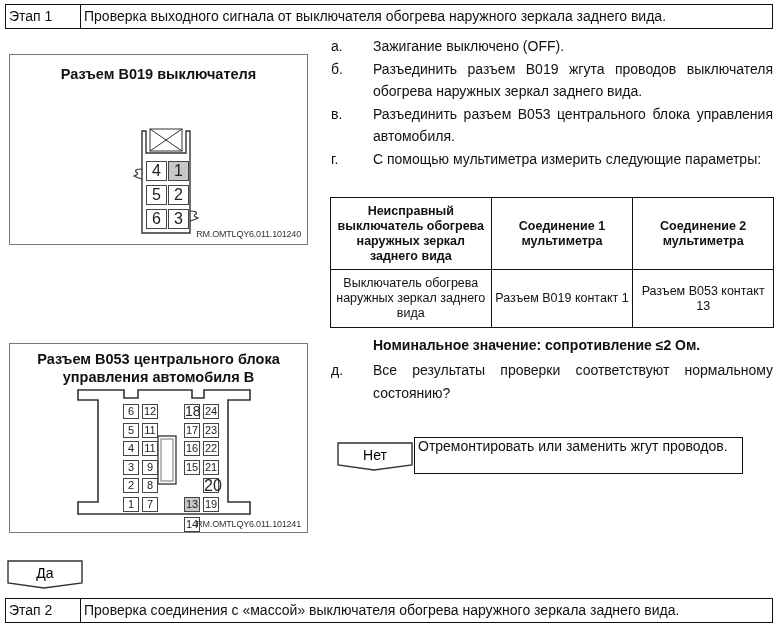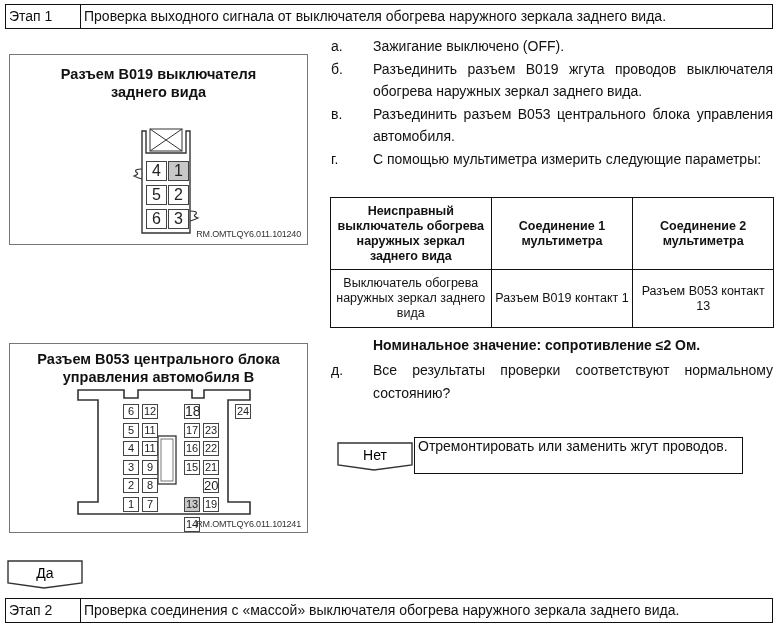--- a/index.html
+++ b/index.html
@@ -40,21 +40,20 @@
 <body>
 
 <div class="step-row" style="top:4px;">
   <div class="num">Этап 1</div>
   <div class="title">Проверка выходного сигнала от выключателя обогрева наружного зеркала заднего вида.</div>
 </div>
 
 <div class="figure" style="left:9px; top:48px; width:299px; height:191px;margin-top:6px;">
   <div class="fig-title" style="top:10px;">
     <div>Разъем B019 выключателя</div>
-    <div>заднего вида</div>
   </div>
   <svg class="abs" style="left:120px; top:72px;" width="72" height="112" viewBox="0 0 72 112">
 
     <rect x="20" y="2" width="32" height="22" fill="#fff" stroke="#333" stroke-width="1"></rect>
     <line x1="20" y1="2" x2="52" y2="24" stroke="#333" stroke-width="1"></line>
     <line x1="52" y1="2" x2="20" y2="24" stroke="#333" stroke-width="1"></line>
 
     <path d="M12 8 L12 4 L16 4 L16 26 L56 26 L56 4 L60 4 L60 8 L60 106 L12 106 Z" fill="none" stroke="#333" stroke-width="1.4"></path>
 
     <path d="M12 42 Q4 42 6 45 Q10 47 4 49 Q8 51 12 52" fill="none" stroke="#333" stroke-width="1.2"></path>
@@ -138,29 +137,29 @@
       <div class="pin" style="left: 132px; top: 97px; width: 16px; height: 15px; font-size: 11px; line-height: 13px;">11</div>
       <div class="pin" style="left: 113px; top: 115.5px; width: 16px; height: 15px; font-size: 11px; line-height: 13px;">3</div>
       <div class="pin" style="left: 132px; top: 115.5px; width: 16px; height: 15px; font-size: 11px; line-height: 13px;">9</div>
       <div class="pin" style="left: 113px; top: 134px; width: 16px; height: 15px; font-size: 11px; line-height: 13px;">2</div>
       <div class="pin" style="left: 132px; top: 134px; width: 16px; height: 15px; font-size: 11px; line-height: 13px;">8</div>
       <div class="pin" style="left: 113px; top: 152.5px; width: 16px; height: 15px; font-size: 11px; line-height: 13px;">1</div>
       <div class="pin" style="left: 132px; top: 152.5px; width: 16px; height: 15px; font-size: 11px; line-height: 13px;">7</div>
     </div>
   <div id="pins-right">
       <div class="pin" style="left: 174px; top: 60px; width: 16px; height: 15px; font-size: 14px; line-height: 13px;">18</div>
-      <div class="pin" style="left: 193px; top: 60px; width: 16px; height: 15px; font-size: 11px; line-height: 13px; margin-left: 32px;">24</div>
+      <div class="pin" style="left: 193px; top: 60px; width: 16px; height: 15px; font-size: 11px; line-height: 13px;">24</div>
       <div class="pin" style="left: 174px; top: 78.5px; width: 16px; height: 15px; font-size: 11px; line-height: 13px;">17</div>
       <div class="pin" style="left: 193px; top: 78.5px; width: 16px; height: 15px; font-size: 11px; line-height: 13px;">23</div>
       <div class="pin" style="left: 174px; top: 97px; width: 16px; height: 15px; font-size: 11px; line-height: 13px;">16</div>
       <div class="pin" style="left: 193px; top: 97px; width: 16px; height: 15px; font-size: 11px; line-height: 13px;">22</div>
       <div class="pin" style="left: 174px; top: 115.5px; width: 16px; height: 15px; font-size: 11px; line-height: 13px;">15</div>
       <div class="pin" style="left: 193px; top: 115.5px; width: 16px; height: 15px; font-size: 11px; line-height: 13px;">21</div>
       <div class="pin" style="left: 174px; top: 134px; width: 16px; height: 15px; font-size: 11px; line-height: 13px; margin-top: 39px;">14</div>
-      <div class="pin" style="left: 193px; top: 134px; width: 16px; height: 15px; font-size: 13px; line-height: 13px;">20</div>
+      <div class="pin" style="left: 193px; top: 134px; width: 16px; height: 15px; font-size: 16px; line-height: 13px;">20</div>
       <div class="pin hl" style="left: 174px; top: 152.5px; width: 16px; height: 15px; font-size: 11px; line-height: 13px;">13</div>
       <div class="pin" style="left: 193px; top: 152.5px; width: 16px; height: 15px; font-size: 11px; line-height: 13px;">19</div>
     </div>
   <div class="fig-code" style="top:175px;">RM.OMTLQY6.011.101241</div>
 </div>
 
 <button class="arrow-btn" style="left:336px; top:439px; width:78px; height:34px;">
   <svg width="78" height="34" viewBox="0 0 78 34">
     <path d="M2 4 L76 4 L76 26 L38 31 L2 26 Z" fill="#fff" stroke="#333" stroke-width="1.4"></path>
   </svg>

